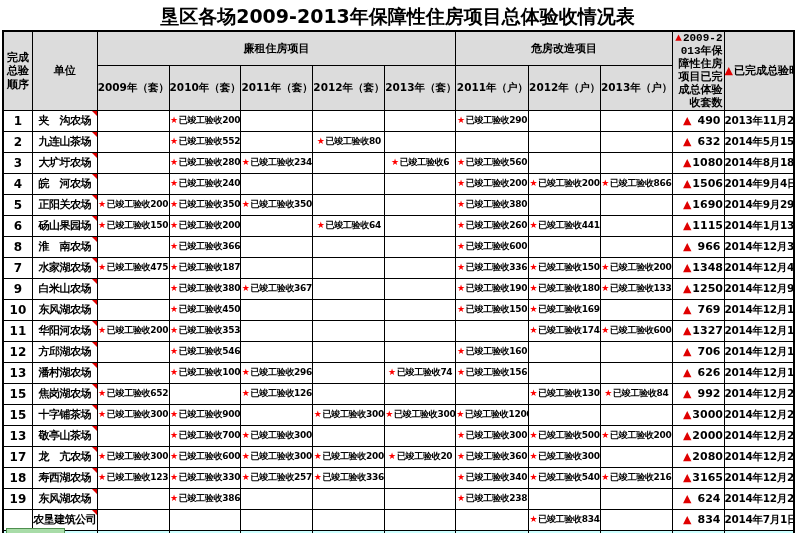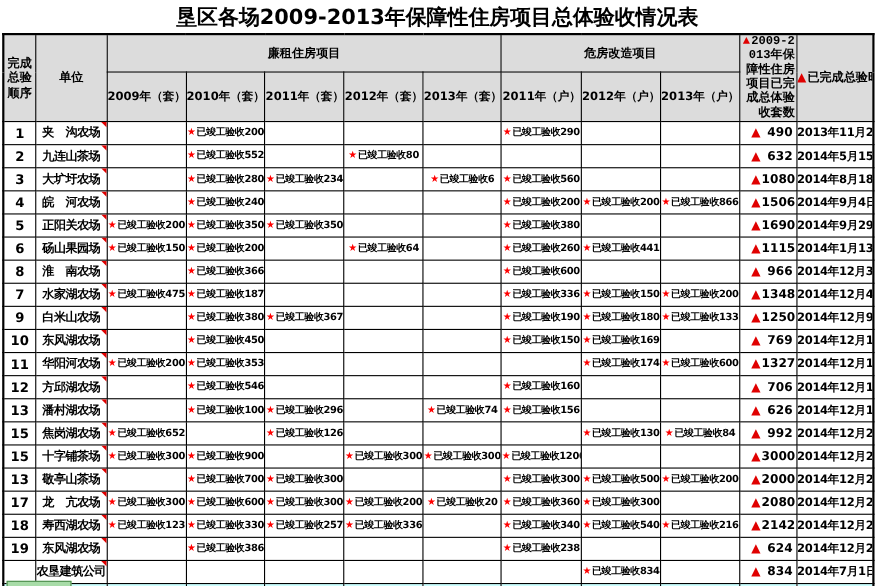--- a/index.html
+++ b/index.html
@@ -418,21 +418,21 @@
           <td class="val"><span class="star">★</span><span>已竣工验收330</span></td>
           <td class="val"><span class="star">★</span><span>已竣工验收257</span></td>
           <td class="val"><span class="star">★</span><span>已竣工验收336</span></td>
           <td class="val"></td>
           <td class="val"><span class="star">★</span><span>已竣工验收340</span></td>
           <td class="val"><span class="star">★</span><span>已竣工验收540</span></td>
           <td class="val"><span class="star">★</span><span>已竣工验收216</span></td>
           <td class="tot">
             <div class="totcell">
               <span class="tri">▲</span>
-              <span class="num">2142</span>
+              <span class="num">3165</span>
             </div>
           </td>
           <td class="date">2014年12月29日</td>
         </tr>
         <tr>
           <td class="order">19</td>
           <td class="unit"><span>东风湖农场</span><span class="corner"></span></td>
           <td class="val"></td>
           <td class="val"><span class="star">★</span><span>已竣工验收386</span></td>
           <td class="val"></td>

